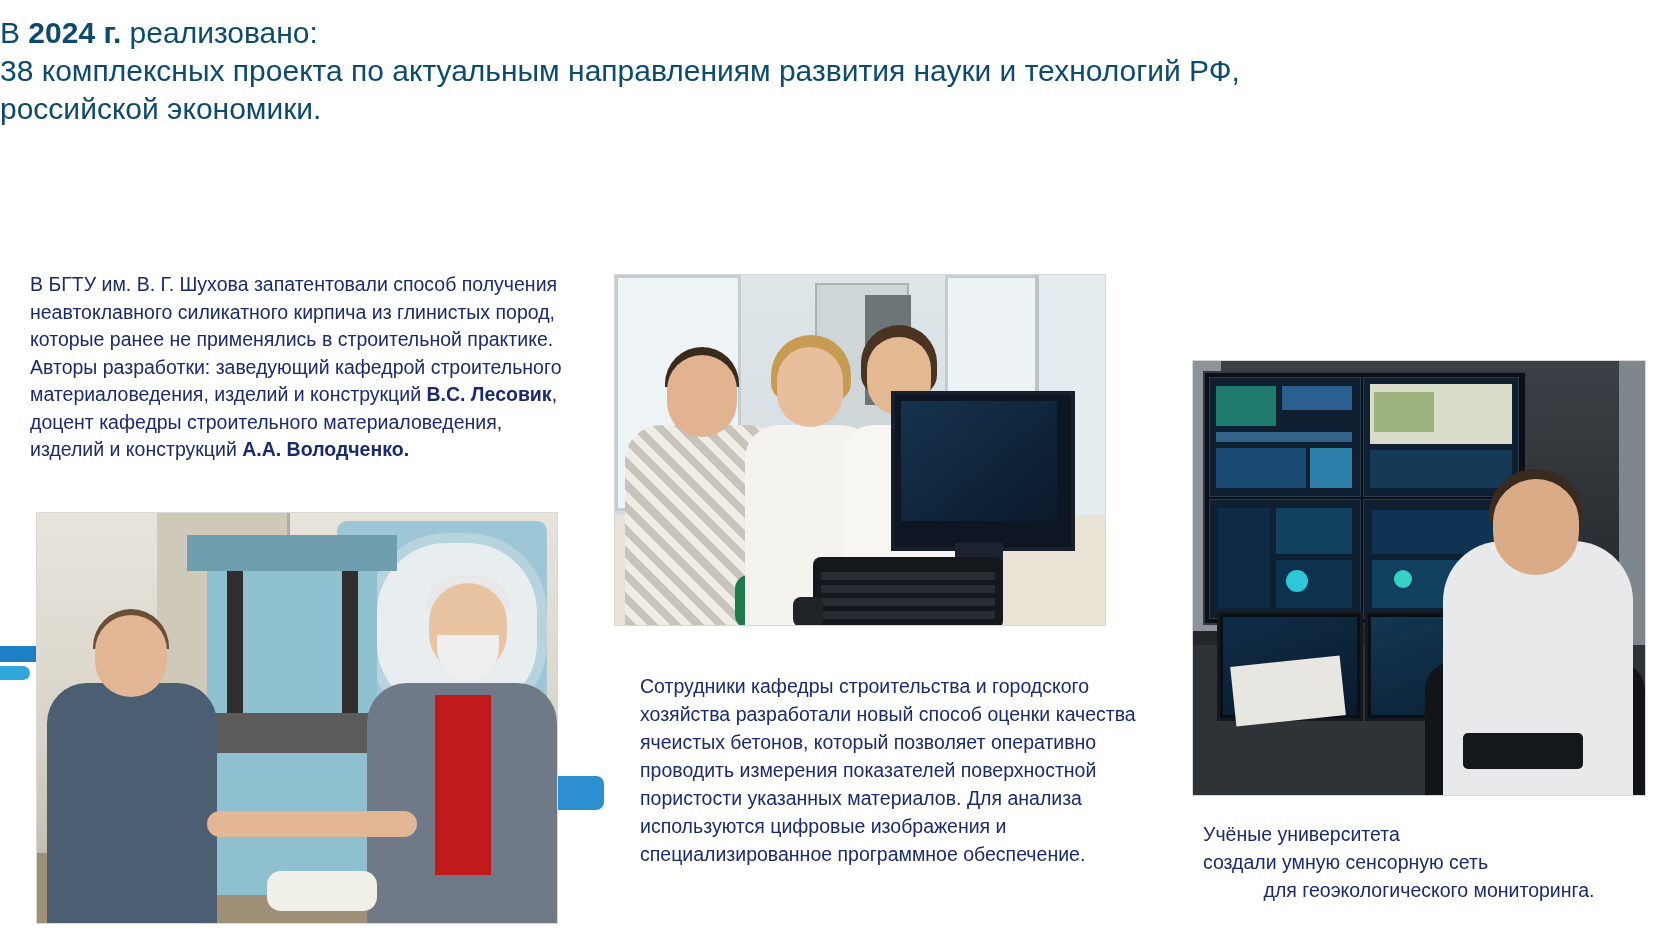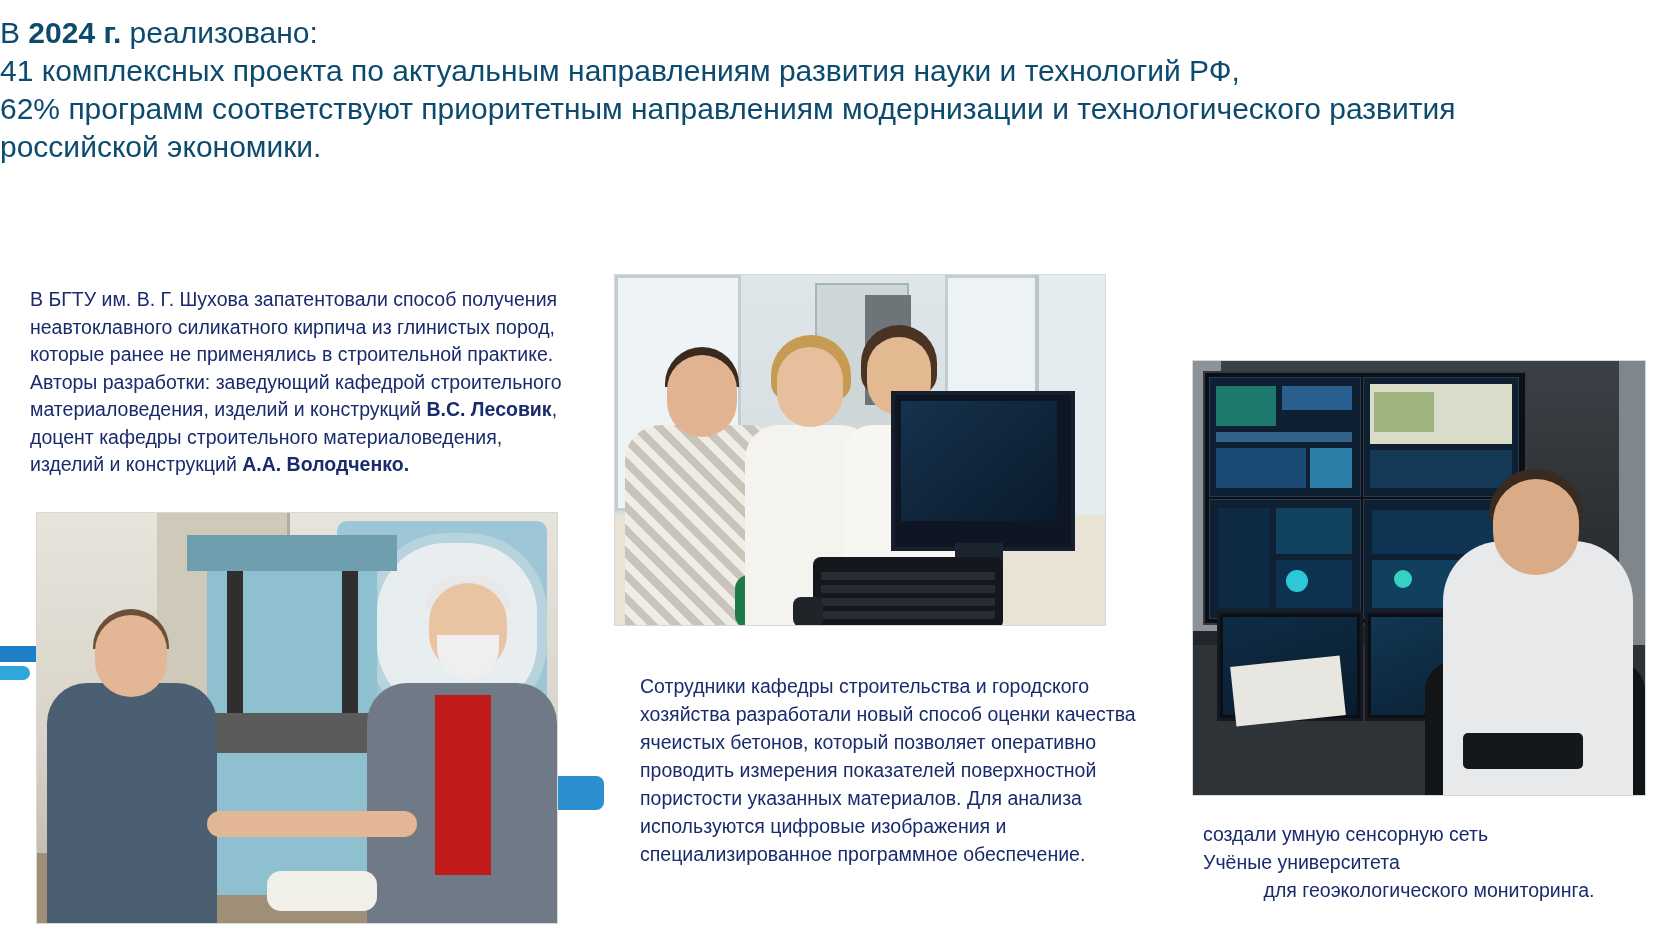--- a/index.html
+++ b/index.html
@@ -29,21 +29,21 @@
   #header .line {
     display: block;
     white-space: nowrap;
   }
   #header b { font-weight: bold; }
 
   
   #left-text {
     position: absolute;
     left: 30px;
-    top: 286px;
+    top: 271px;
     width: 540px;
     color: #1a2b6d;
     font-size: 19.5px;
     line-height: 27.5px;
   }
   #left-text b { font-weight: bold; }
 
   #photo-press {
     position: absolute;
     left: 36px;
@@ -179,22 +179,21 @@
   .mc-paper { position:absolute; left:40px; top:300px; width:110px; height:60px; background:#e8e6e0; transform:rotate(-6deg); }
   .mc-kbd2 { position:absolute; left:270px; top:372px; width:120px; height:36px; background:#15181b; border-radius:5px; }
 </style>
 </head>
 <body>
 
 <div id="header">
   <span class="line">
     <span>В </span><b>2024 г.</b><span> реализовано:</span>
   </span>
-  <span class="line">41 комплексных проекта по актуальным направлениям развития науки и технологий РФ,</span>
-  <span class="line">62% программ соответствуют приоритетным направлениям модернизации и технологического развития</span>
+  <span class="line">38 комплексных проекта по актуальным направлениям развития науки и технологий РФ,</span>
   <span class="line">российской экономики.</span>
 </div>
 
 <div class="swoosh" id="swoosh-1"></div>
 <div class="swoosh" id="swoosh-2"></div>
 <div class="swoosh" id="swoosh-3"></div>
 
 <div id="left-text">
   <span>В БГТУ им. В. Г. Шухова запатентовали способ получения неавтоклавного силикатного кирпича из глинистых пород, которые ранее не применялись в строительной практике. Авторы разработки: заведующий кафедрой строительного материаловедения, изделий и конструкций </span><b>В.С. Лесовик</b><span>, доцент кафедры строительного материаловедения, изделий и конструкций </span><b>А.А. Володченко.</b>
 </div>
@@ -296,16 +295,16 @@
 
   <div class="mc-chair"></div>
   <div class="mc-person-body"></div>
   <div class="mc-person-hair"></div>
   <div class="mc-person-head"></div>
   <div class="mc-paper"></div>
   <div class="mc-kbd2"></div>
 </div>
 
 <div id="right-text">
+  <div>Учёные университета</div>
   <div>создали умную сенсорную сеть</div>
-  <div>Учёные университета</div>
   <div class="indent">для геоэкологического мониторинга.</div>
 </div>
 
 </body></html>

